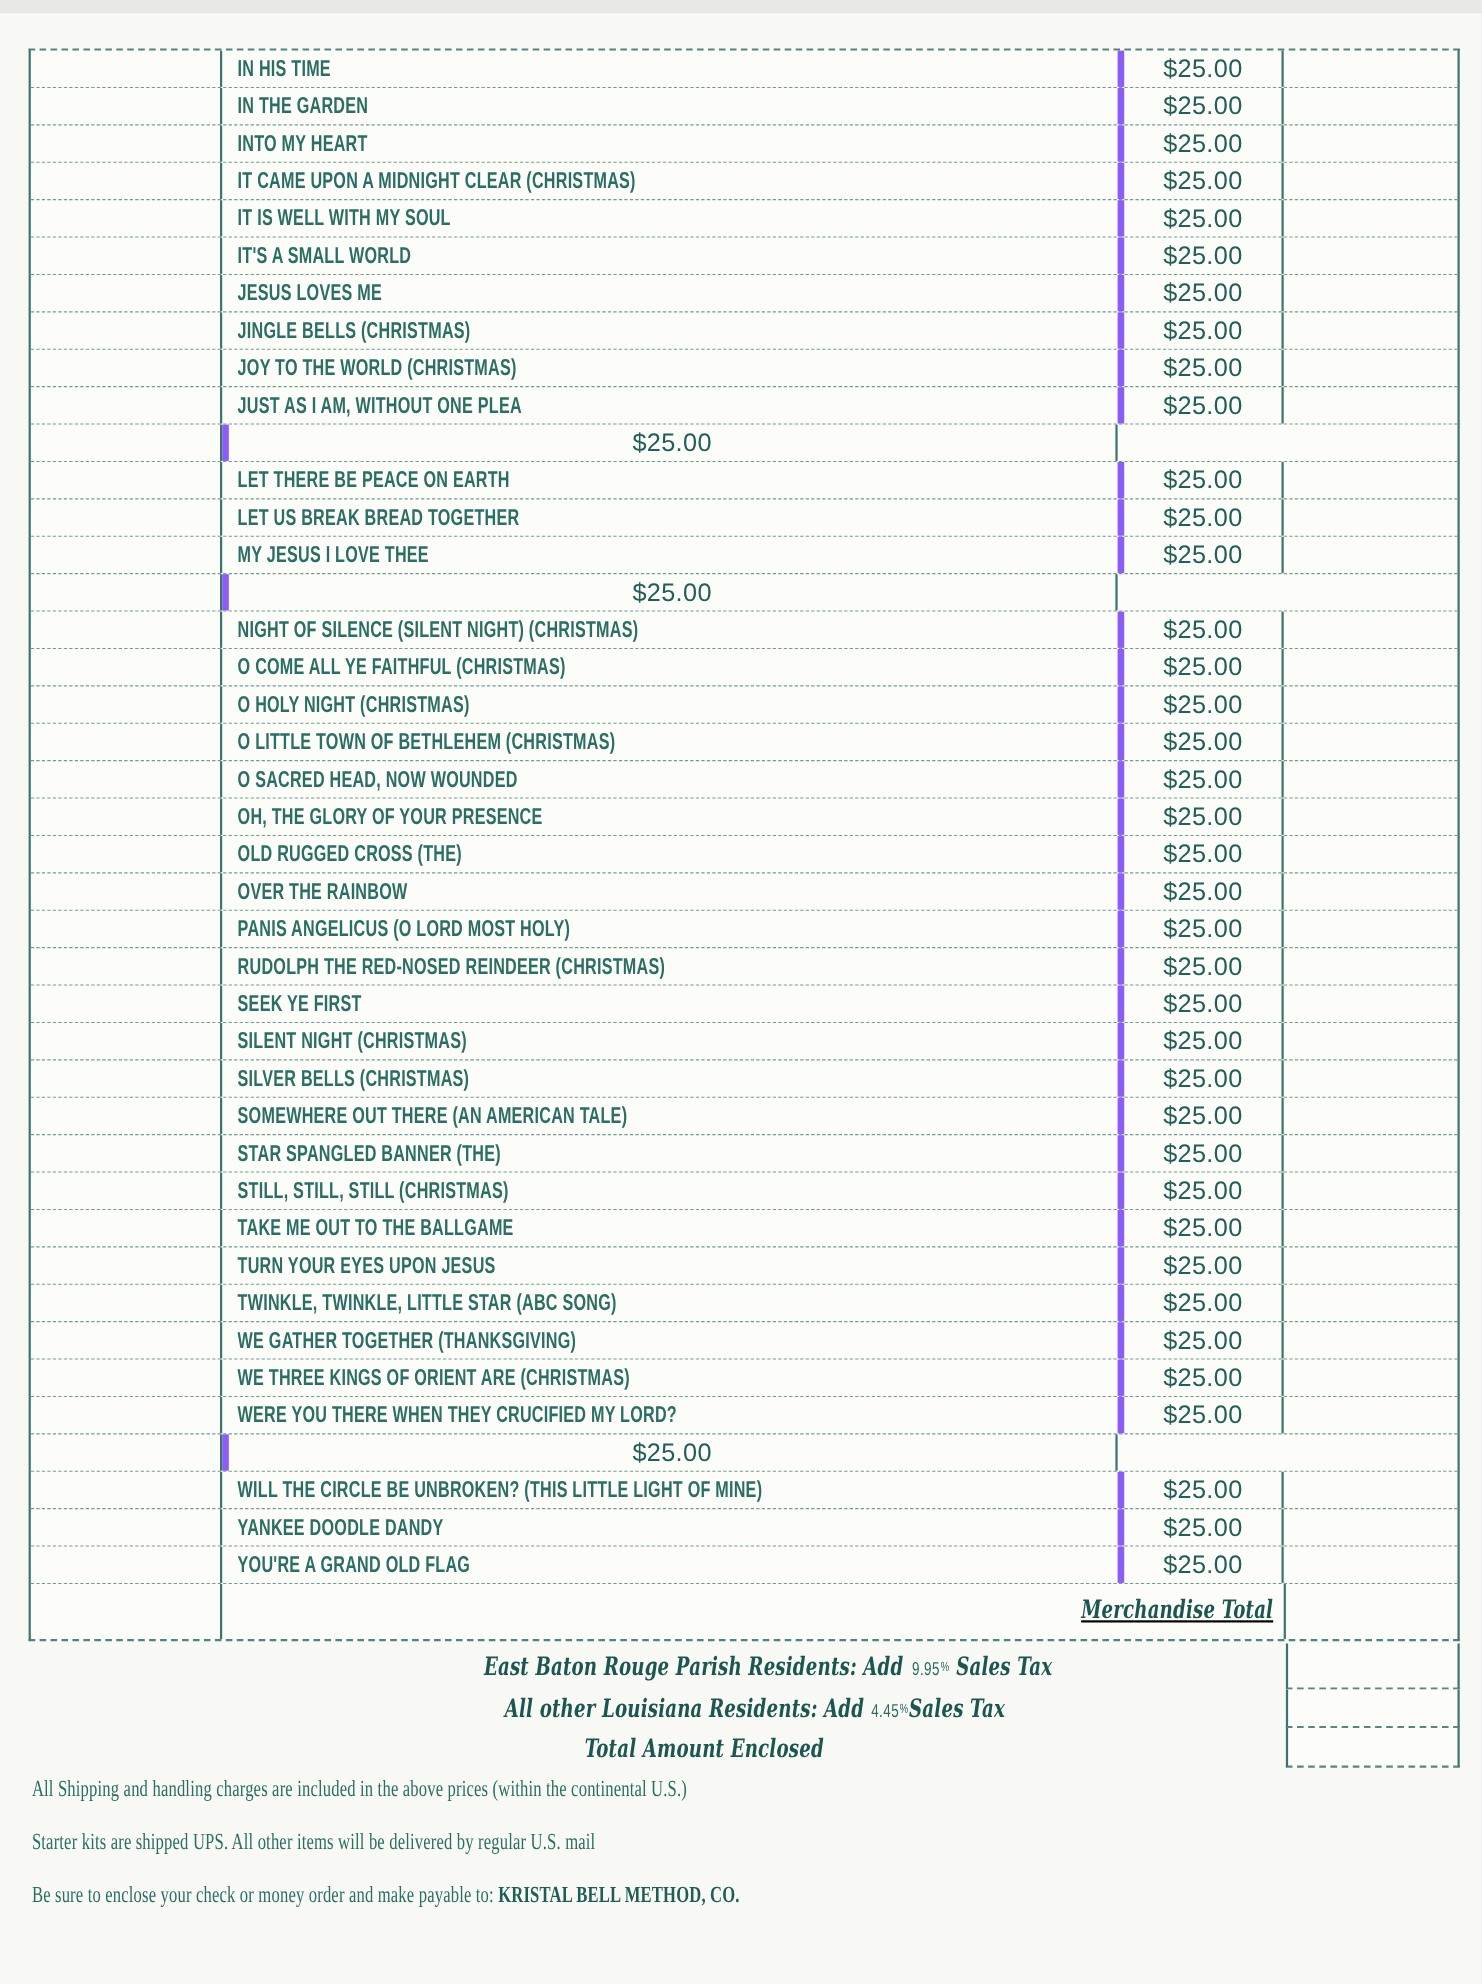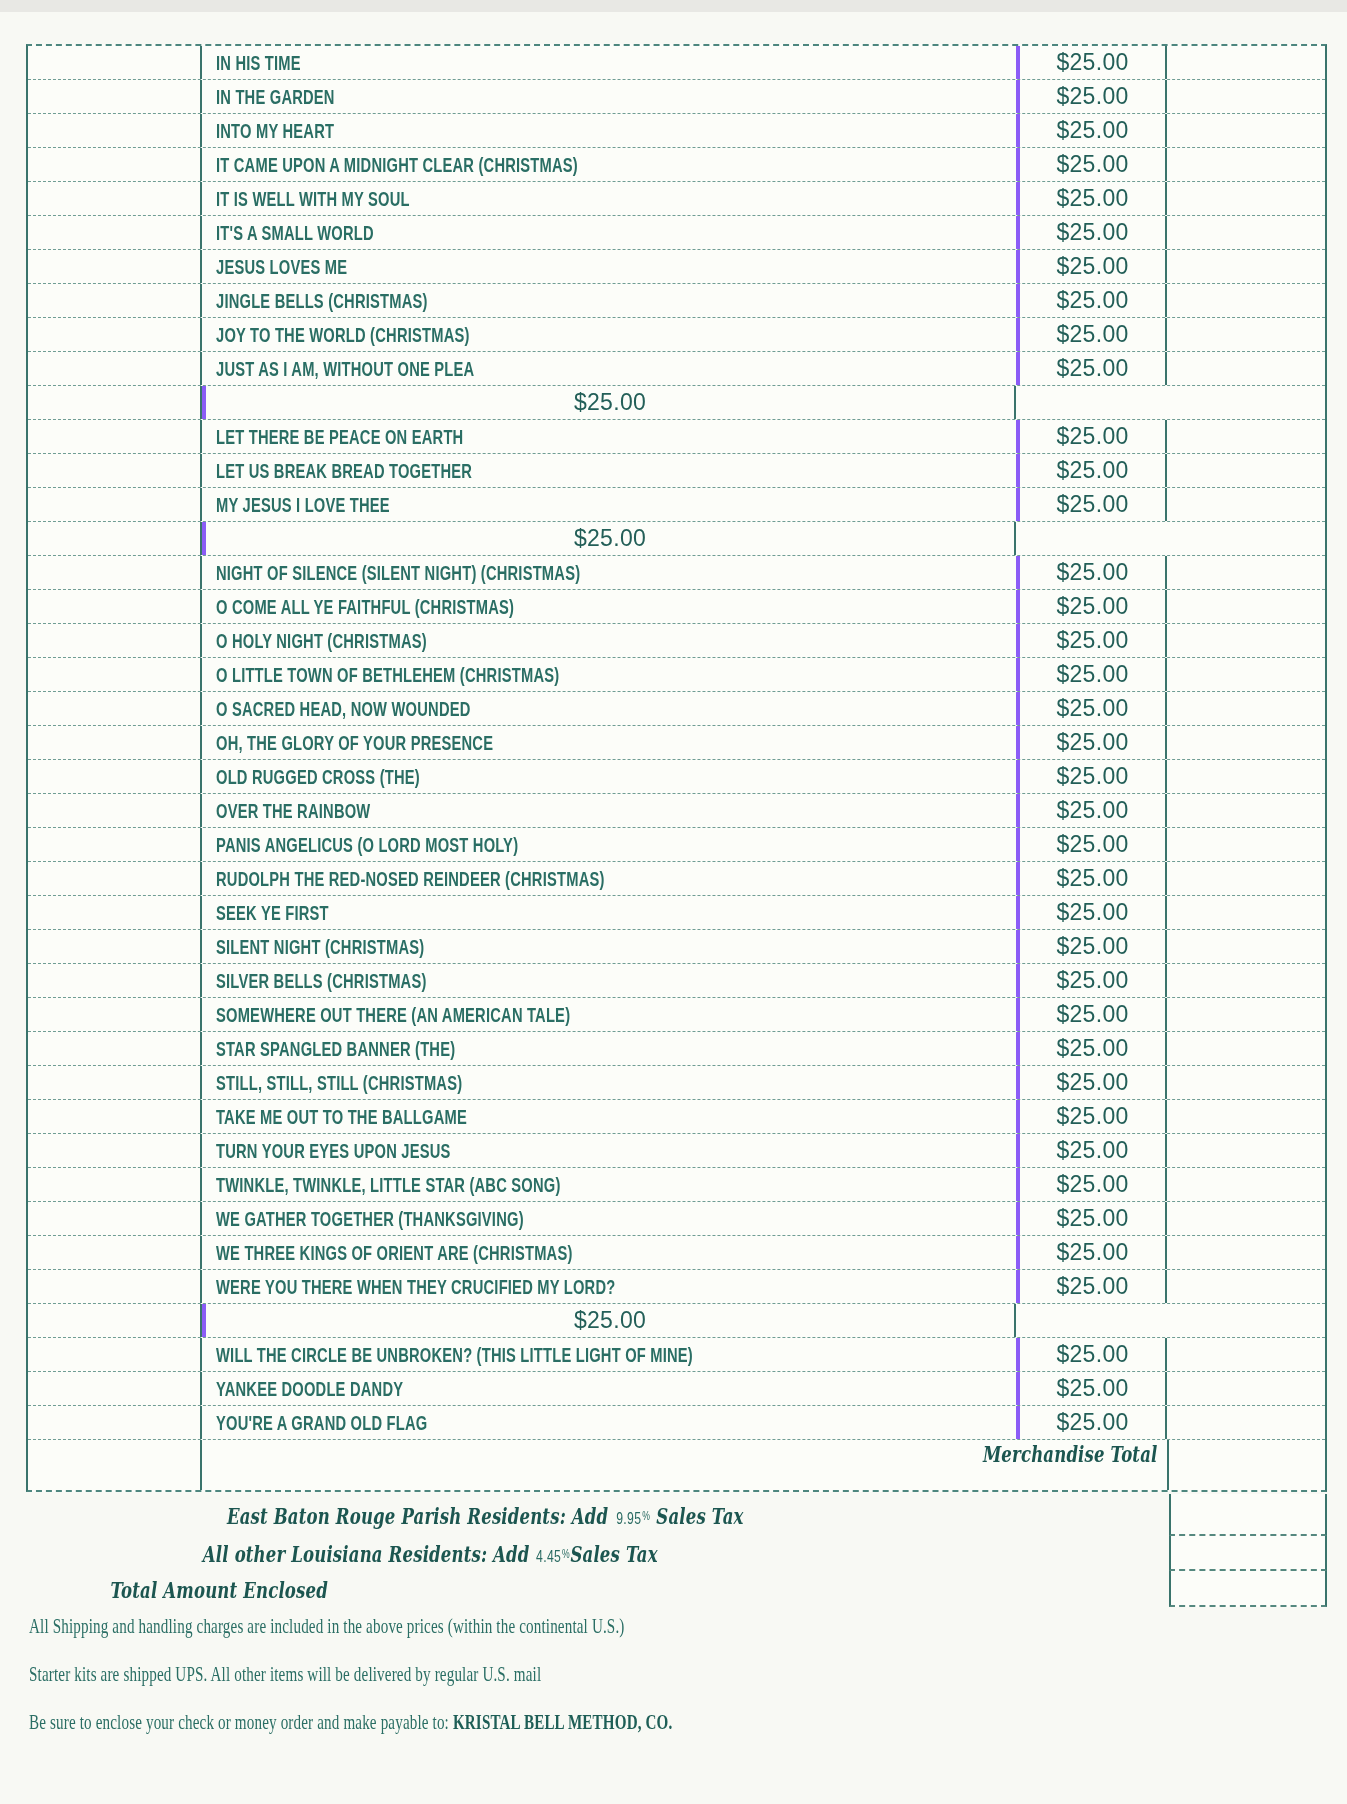--- a/index.html
+++ b/index.html
@@ -25,49 +25,50 @@
     display:grid;
     grid-template-columns:174px 814px 151px 1fr;
     height:34px;
     box-sizing:border-box;
     border-bottom:1px dashed #6f9d94;
   }
   .c-qty{box-sizing:border-box;border-right:2px solid #3a746c;}
   .c-title{display:flex;align-items:center;padding-left:14px;overflow:hidden;}
   .c-price{
     box-sizing:border-box;
-    border-left:4px solid #8b5cf6;border-right:2px solid #3a746c;
+    border-left:6px solid #8b5cf6;border-right:2px solid #3a746c;
     display:flex;align-items:center;justify-content:center;
   }
   .c-amount{}
   .title-scale{
     display:inline-block;white-space:nowrap;
     transform:scaleX(0.70);transform-origin:left center;
     font-weight:700;font-size:21px;letter-spacing:0.3px;
     color:#2a6e64;
   }
   .price-text{
     font-size:23px;color:#235f58;letter-spacing:0.3px;
   }
   
   .merch-row{
     display:grid;
     grid-template-columns:174px 1fr 158px;
     height:50px;box-sizing:border-box;
   }
   .merch-label-cell{
-    display:flex;justify-content:flex-end;align-items:flex-start;
+    display:flex;justify-content:flex-end;align-items:center;
     padding:0 10px 4px 0;
+    text-decoration:underline;
   }
   .merch-box{box-sizing:border-box;border-left:2px solid #3a746c;}
   
   .summary{position:absolute;left:26px;top:1482px;width:1301px;}
   .sum-row{display:flex;}
   .sum-label{
-    flex:1;display:flex;justify-content:flex-start;align-items:center;
+    flex:1;display:flex;justify-content:center;align-items:center;
   }
   .sum-box{
     width:158px;box-sizing:border-box;
     border-left:2px solid #3a746c;border-right:2px solid #3a746c;
     border-bottom:2px dashed #55887f;
     background:#fcfdf9;
   }
   .h-tax1{height:42px;}
   .h-tax2{height:35px;}
   .h-total{height:36px;}

